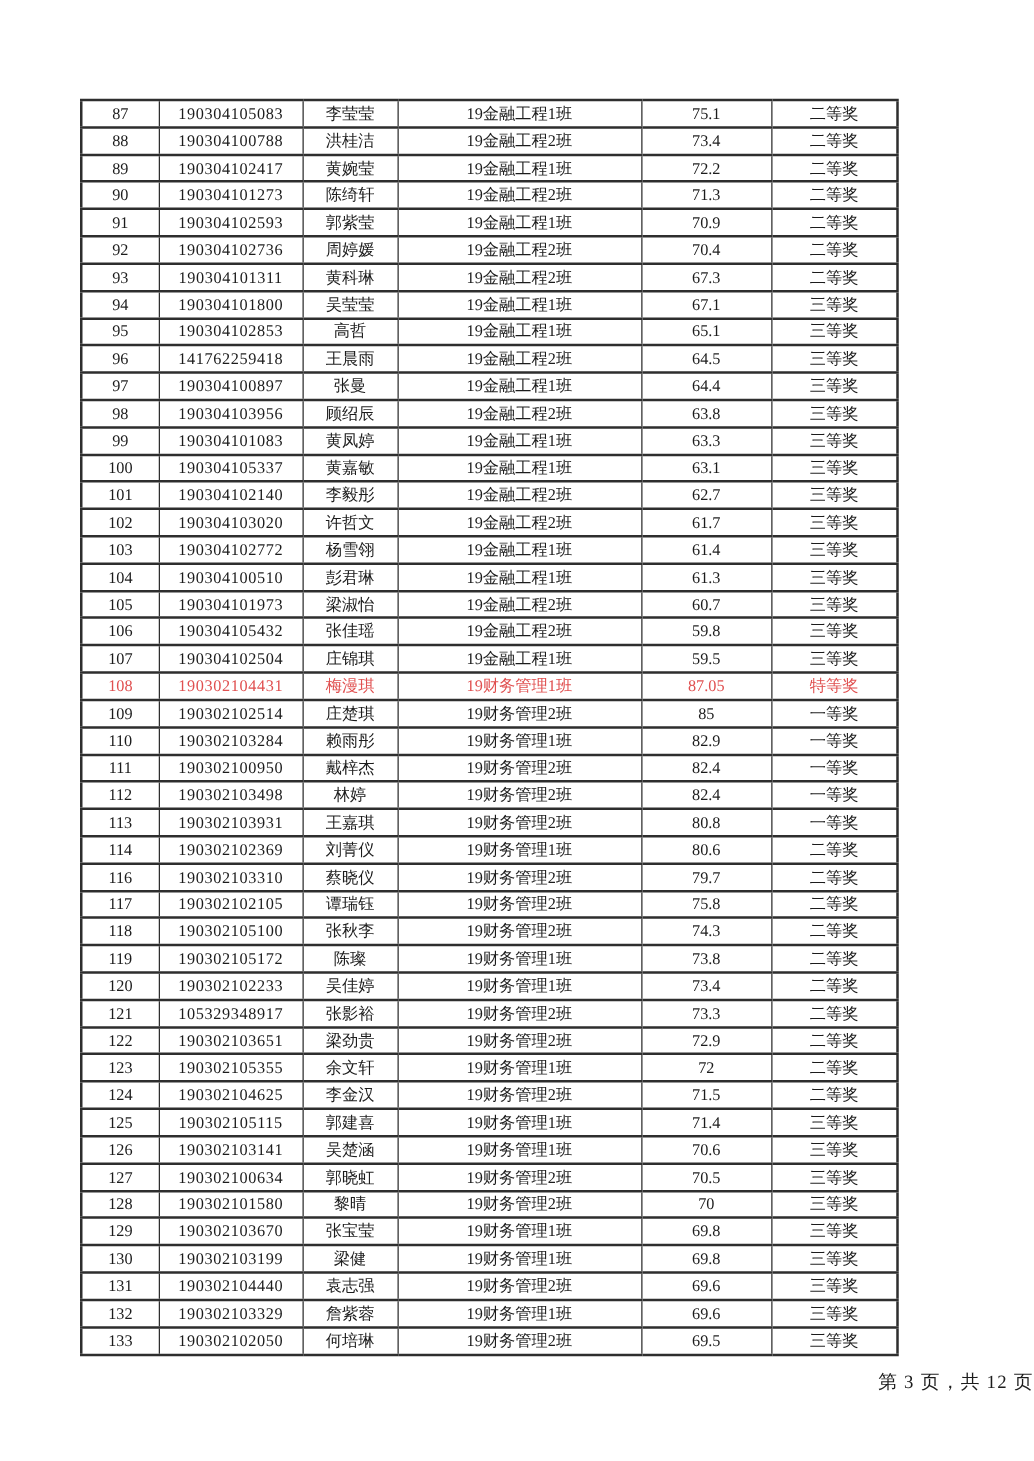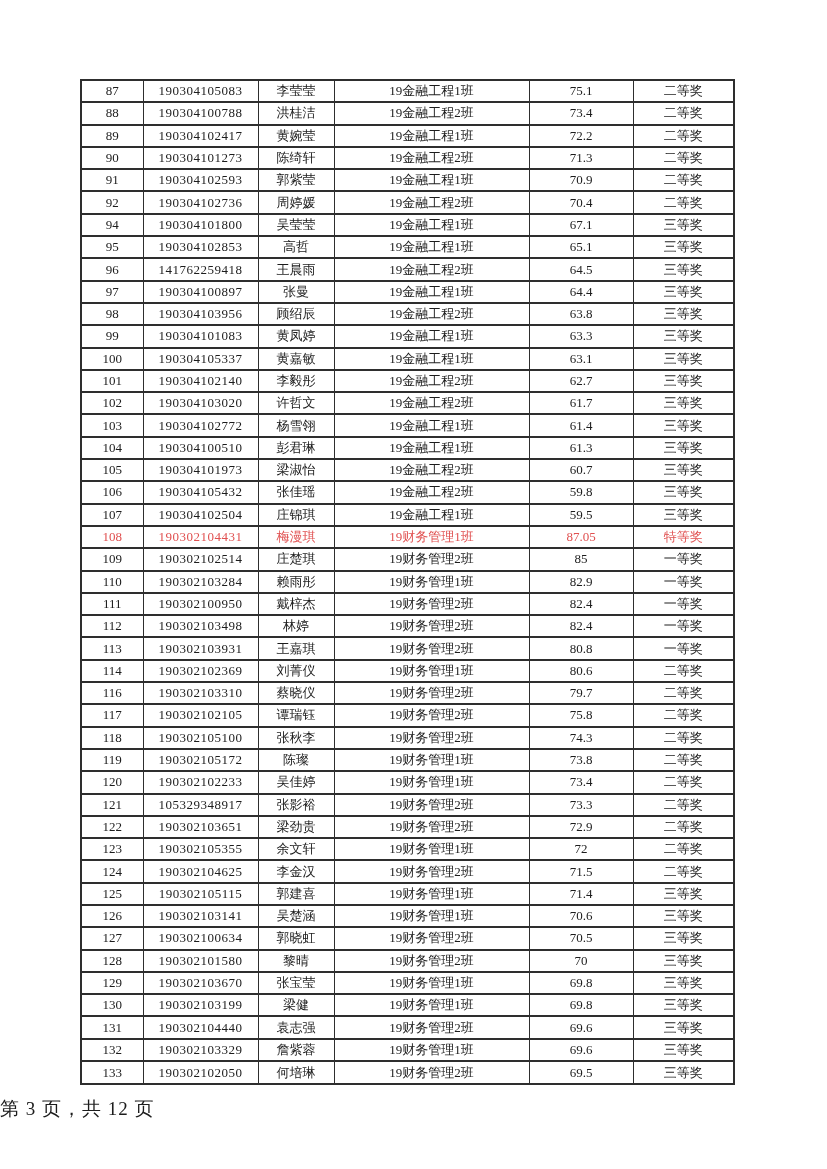--- a/index.html
+++ b/index.html
@@ -12,21 +12,21 @@
     font-family: "Liberation Serif", "DejaVu Serif", serif;
   }
   .page {
     position: relative;
     width: 827px;
     height: 1169px;
     background: #ffffff;
   }
   table.scores {
     position: absolute;
-    left: 80px;
+    left: 64px;
     top: 79px;
     width: 653px;
     height: 1006px;
     border-collapse: collapse;
     table-layout: fixed;
     border: 2px solid #2e2e2e;
   }
   table.scores td {
     border-left: 1px solid #2e2e2e;
     border-right: 1px solid #2e2e2e;
@@ -45,22 +45,22 @@
     margin-left: 35px;
   }
   td.cell-student-id {
     letter-spacing: 0.5px;
   }
   .footer {
     position: absolute;
     left: 0;
     top: 1096px;
     width: 827px;
-    text-align: left;
-    font-size: 19px;
+    text-align: right;
+    font-size: 15px;
     color: #1c1c1c;
     letter-spacing: 1px;
   }
 </style>
 </head>
 <body>
 
 <div class="page">
   <table class="scores">
     <colgroup>
@@ -114,20 +114,28 @@
         </tr>
         <tr>
           <td class="cell-rank">92</td>
           <td class="cell-student-id">190304102736</td>
           <td class="cell-name">周婷媛</td>
           <td class="cell-class-name">19金融工程2班</td>
           <td class="cell-score">70.4</td>
           <td class="cell-award">二等奖</td>
         </tr>
         <tr>
+          <td class="cell-rank">93</td>
+          <td class="cell-student-id">190304101311</td>
+          <td class="cell-name">黄科琳</td>
+          <td class="cell-class-name">19金融工程2班</td>
+          <td class="cell-score">67.3</td>
+          <td class="cell-award">二等奖</td>
+        </tr>
+        <tr>
           <td class="cell-rank">94</td>
           <td class="cell-student-id">190304101800</td>
           <td class="cell-name">吴莹莹</td>
           <td class="cell-class-name">19金融工程1班</td>
           <td class="cell-score">67.1</td>
           <td class="cell-award">三等奖</td>
         </tr>
         <tr>
           <td class="cell-rank">95</td>
           <td class="cell-student-id">190304102853</td>

